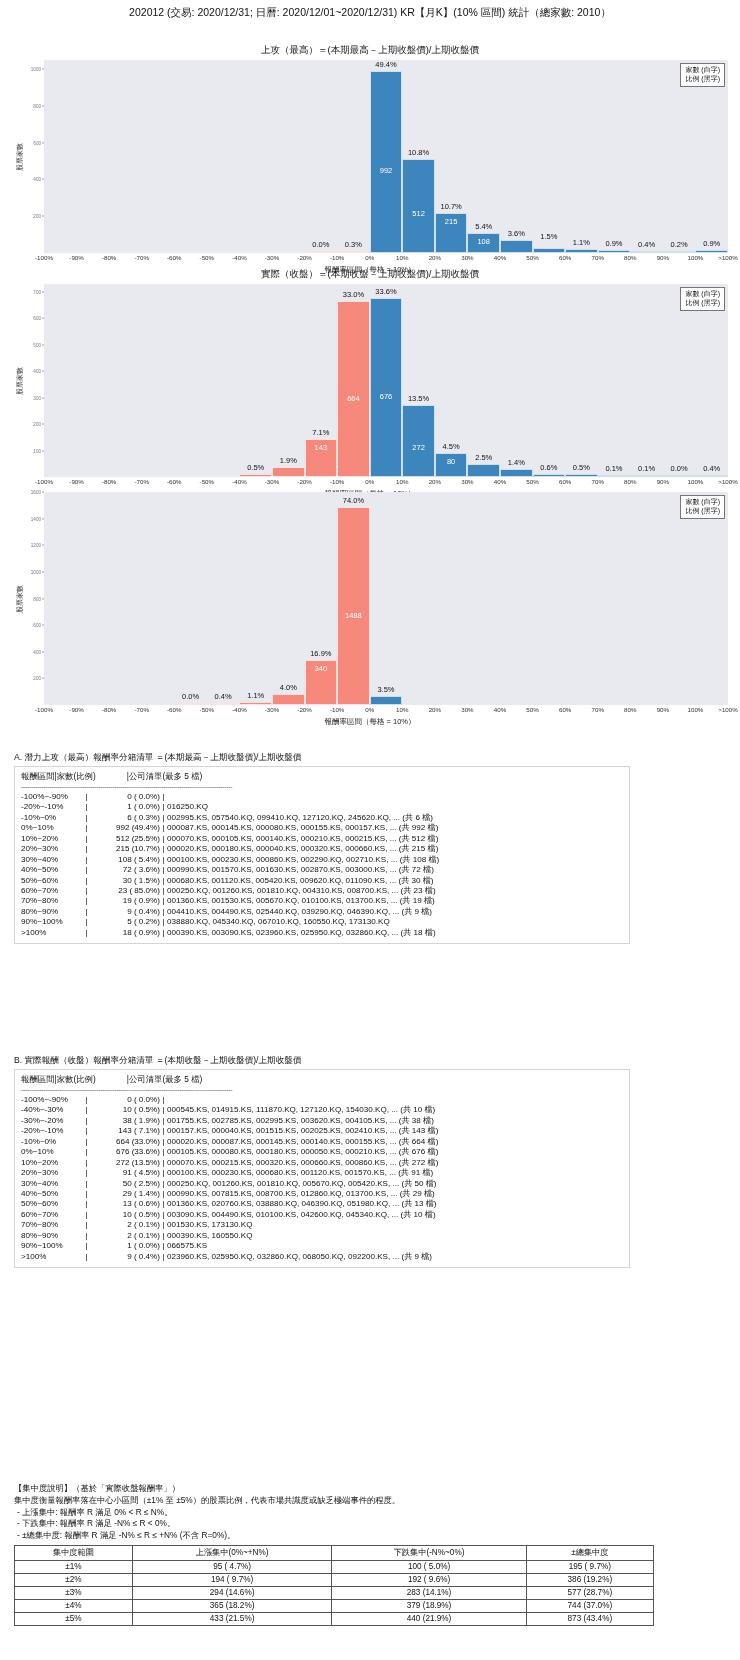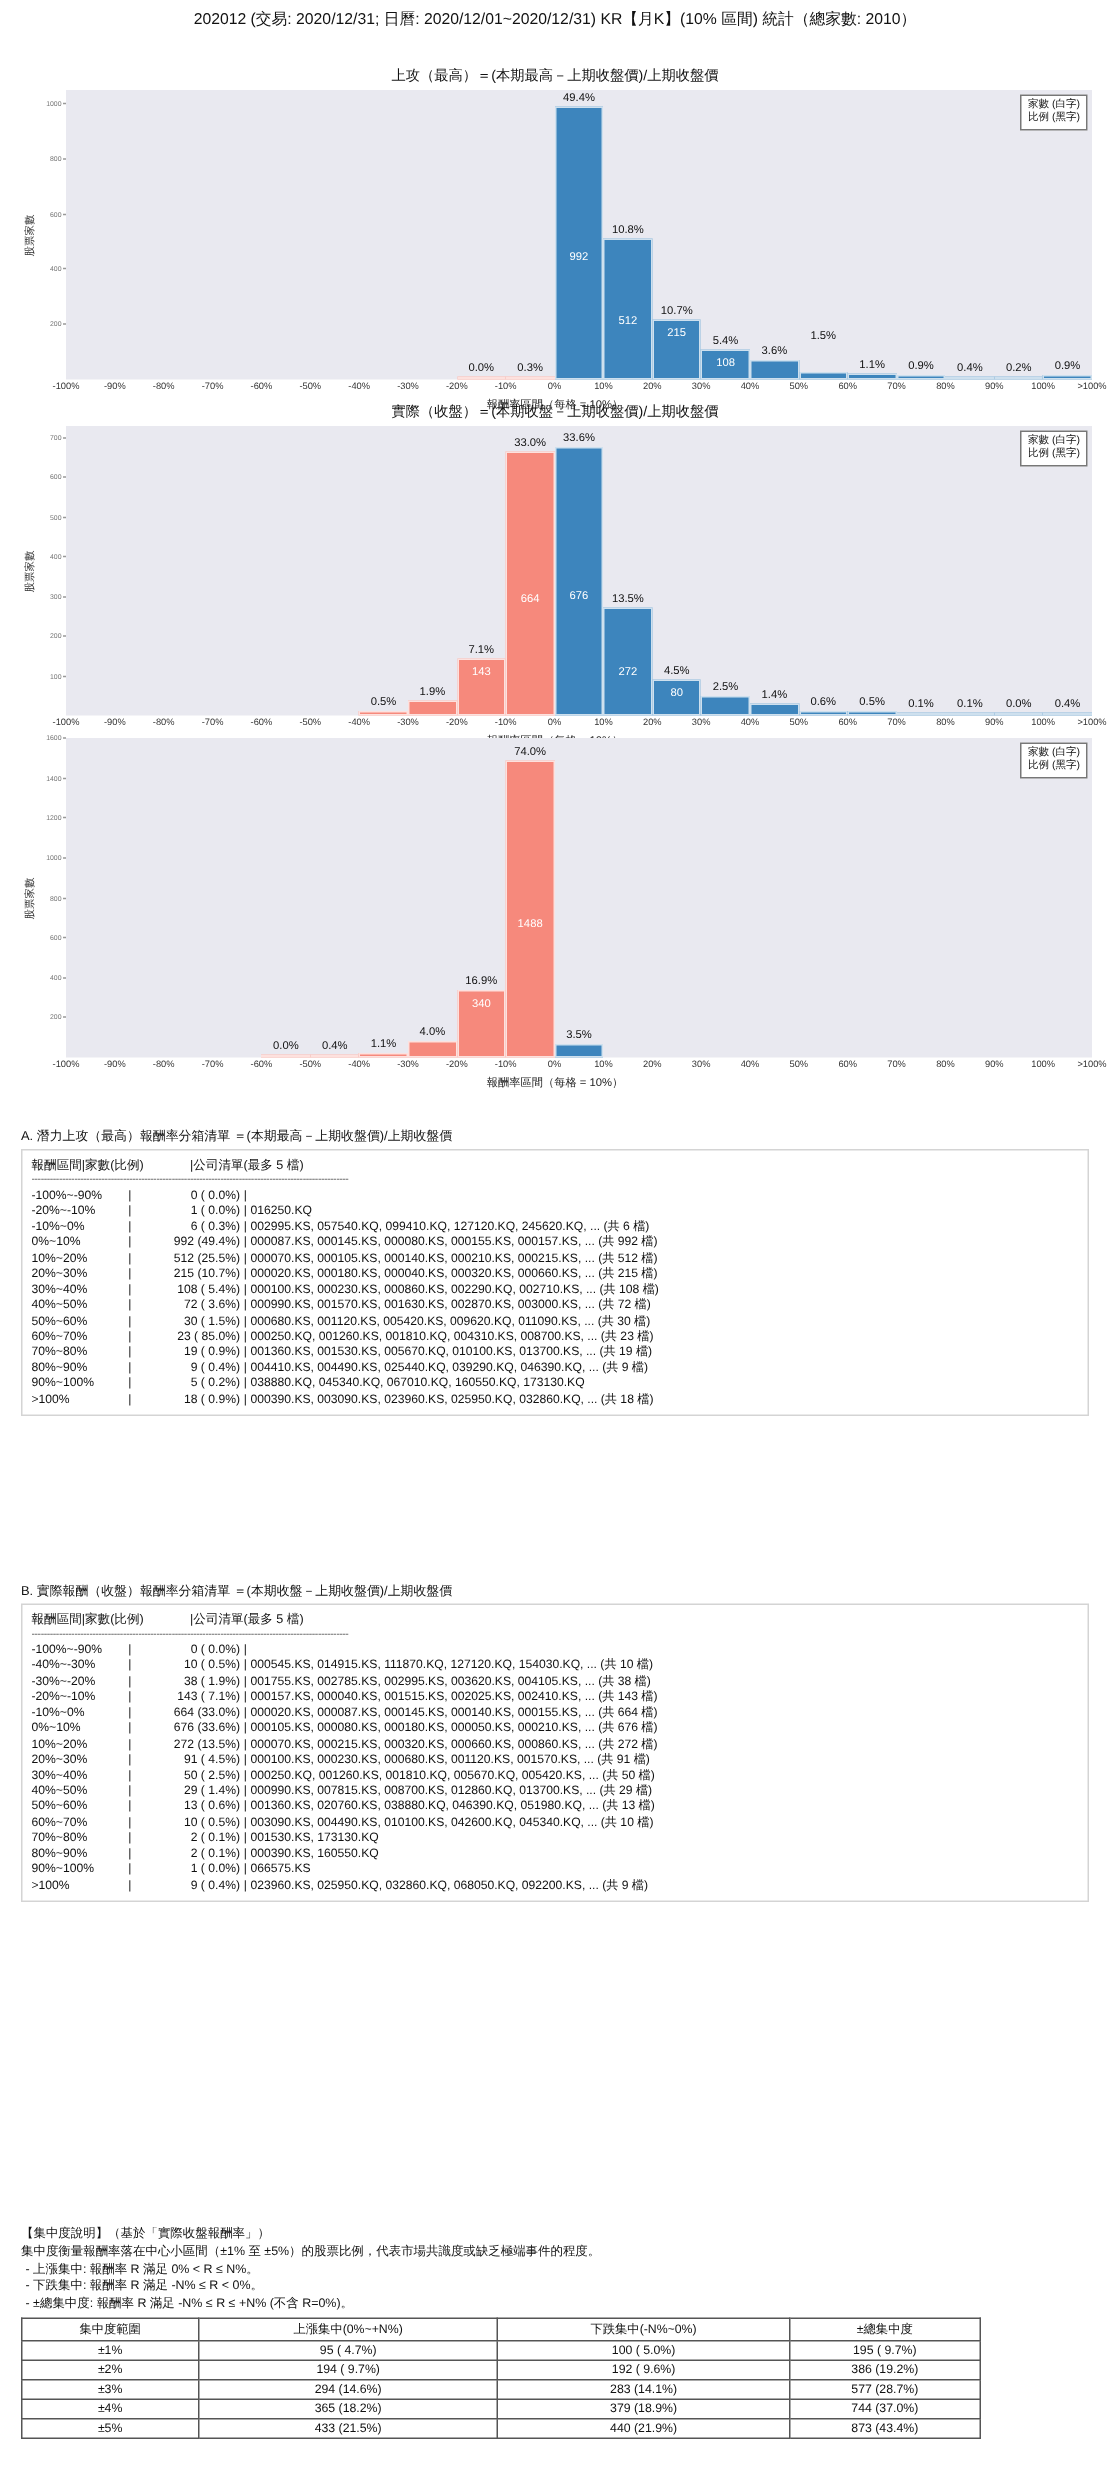--- a/index.html
+++ b/index.html
@@ -62,21 +62,21 @@
   }
   .xtick{
     position:absolute;top:1px;transform:translateX(-50%);
     font-size:6.2px;color:#333;white-space:nowrap;
   }
   .xlabel{
     width:740px;text-align:center;font-size:7.5px;color:#222;margin-top:0px;
   }
 
   
-  .list-section{position:absolute;left:14px;width:712px;}
+  .list-section{position:absolute;left:14px;width:616px;}
   .list-heading{font-size:8.6px;color:#111;margin-bottom:2px;}
   .list-box{
     border:1px solid #d4d4d4;background:#fff;padding:4px 6px 5px 6px;
   }
   .list-head-row{font-size:8.4px;color:#111;margin-bottom:1px;}
   .rule{font-size:7px;color:#555;letter-spacing:-0.3px;line-height:1;
         margin:0 0 2px 0;white-space:nowrap;overflow:hidden;}
   .row{font-size:8.1px;color:#111;line-height:1.29;white-space:nowrap;}
   .row .rng{display:inline-block;width:62px;}
   .row .cnt2{display:inline-block;width:70px;text-align:right;}
@@ -138,21 +138,21 @@
               <span class="cnt" style="top: 3px;">215</span>
             </div>
             <div class="pct" style="left: 407.143px; bottom: 41.519px;">10.7%</div>
             <div class="bar up" style="left: 423.429px; width: 32.5714px; height: 19.8514px;">
               <span class="cnt" style="top: 3px;">108</span>
             </div>
             <div class="pct" style="left: 439.714px; bottom: 21.8514px;">5.4%</div>
             <div class="bar up" style="left: 456px; width: 32.5714px; height: 13.2343px;"></div>
             <div class="pct" style="left: 472.286px; bottom: 15.2343px;">3.6%</div>
             <div class="bar up" style="left: 488.571px; width: 32.5714px; height: 5.51429px;"></div>
-            <div class="pct" style="left: 504.857px; bottom: 25px;">1.5%</div>
+            <div class="pct" style="left: 504.857px; bottom: 12px;">1.5%</div>
             <div class="bar up" style="left: 521.143px; width: 32.5714px; height: 4.22762px;"></div>
             <div class="pct" style="left: 537.429px; bottom: 6.22762px;">1.1%</div>
             <div class="bar up" style="left: 553.714px; width: 32.5714px; height: 3.49238px;"></div>
             <div class="pct" style="left: 570px; bottom: 5.49238px;">0.9%</div>
             <div class="bar up" style="left: 586.286px; width: 32.5714px; height: 1.65429px;"></div>
             <div class="pct" style="left: 602.571px; bottom: 4px;">0.4%</div>
             <div class="bar up" style="left: 618.857px; width: 32.5714px; height: 1.6px;"></div>
             <div class="pct" style="left: 635.143px; bottom: 4px;">0.2%</div>
             <div class="bar up" style="left: 651.429px; width: 32.5714px; height: 3.30857px;"></div>
             <div class="pct" style="left: 667.714px; bottom: 5.30857px;">0.9%</div>

